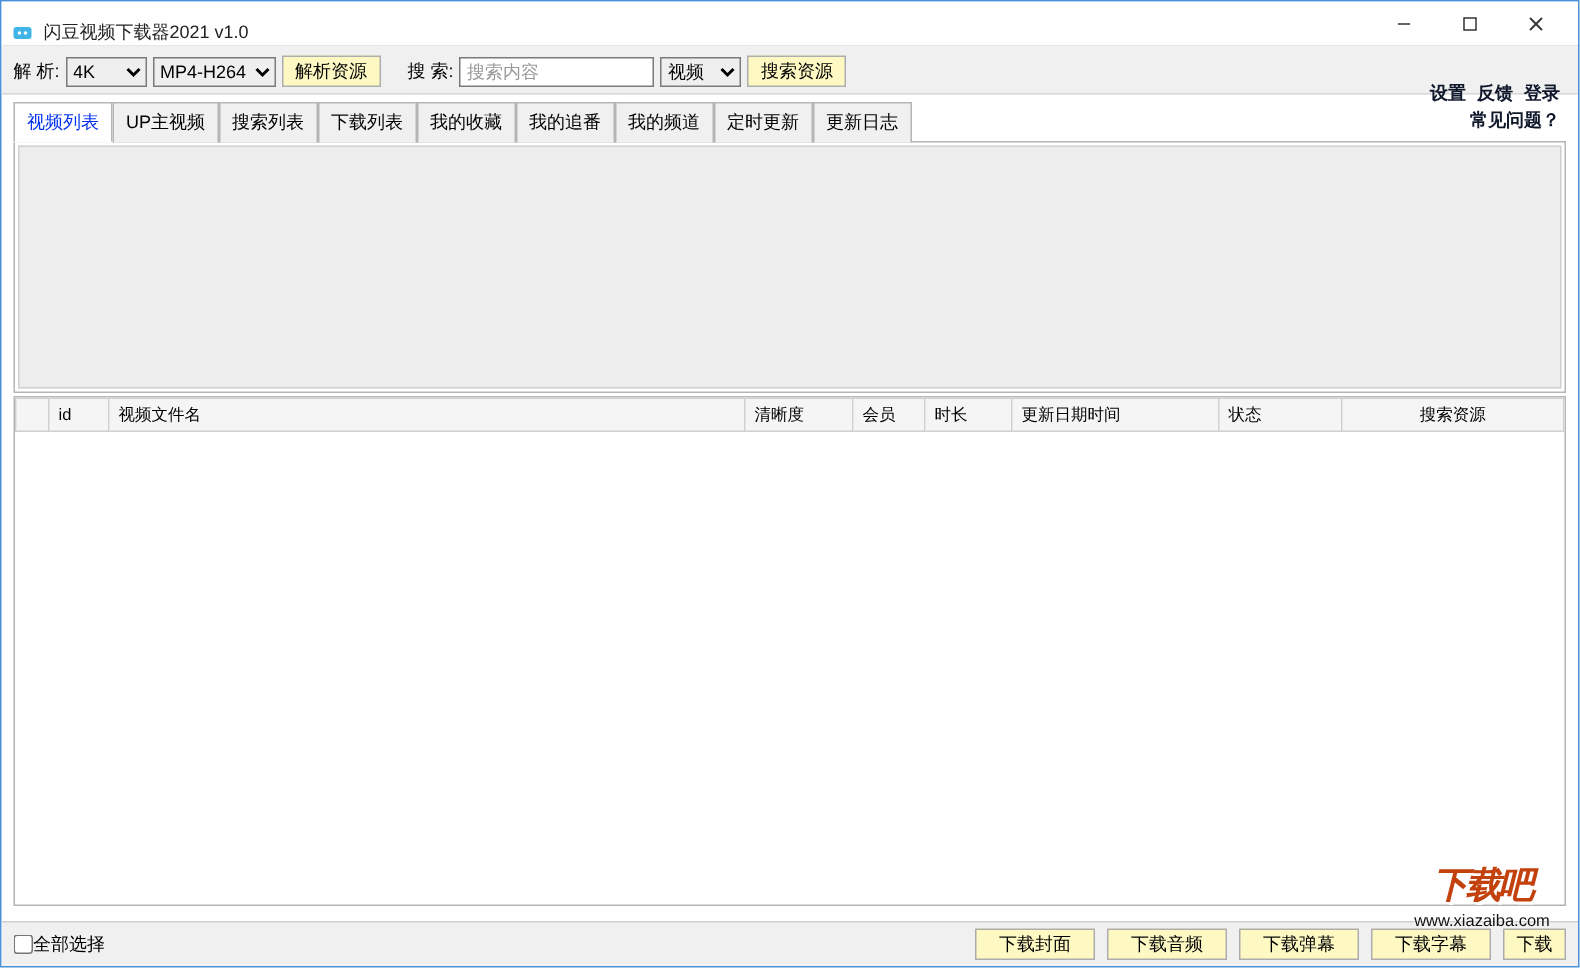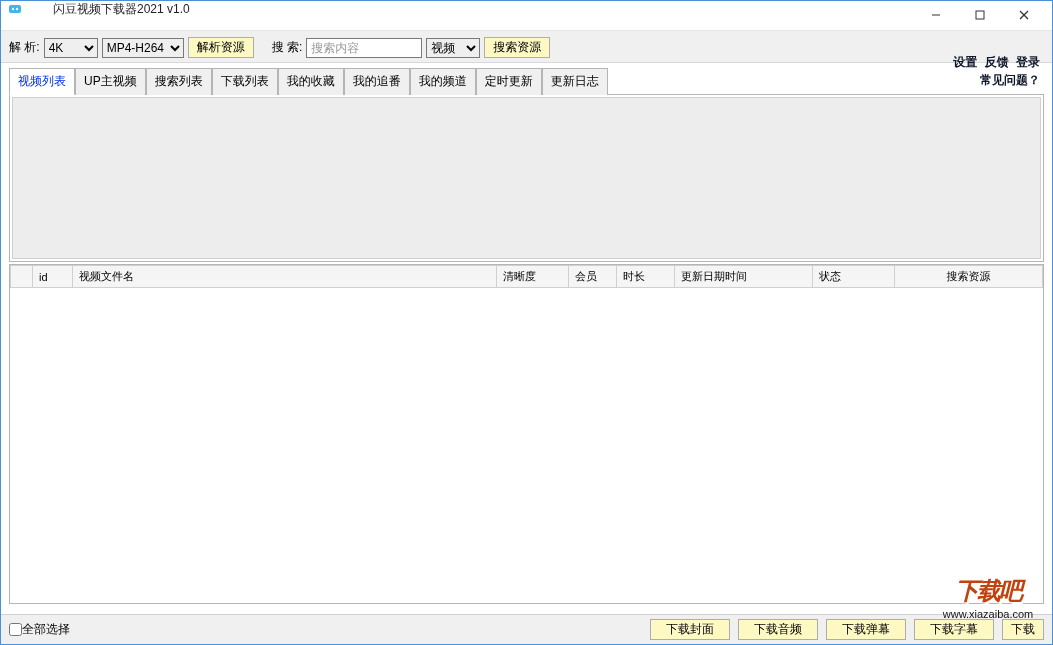--- a/index.html
+++ b/index.html
@@ -9,25 +9,24 @@
     background: #fff;
     width: 1053px;
     height: 645px;
     overflow: hidden;
     border: 1px solid #4a90d9;
     position: relative;
   }
   .titlebar {
     height: 30px;
     display: flex;
-    align-items: flex-start;
+    align-items: flex-end;
     padding: 0 6px;
     background: #fff;
     border-bottom: 1px solid #e5e5e5;
-    gap: 24px;
   }
   .titlebar .app-icon {
     width: 16px; height: 16px; margin-right: 6px;
     display:inline-flex; align-items:center; justify-content:center;
   }
   .titlebar .title { font-size: 12px; color: #222; }
   .win-controls { margin-left: auto; display: flex; }
   .win-btn {
     width: 44px; height: 28px; display: flex; align-items:center; justify-content:center;
     color:#333;
@@ -52,21 +51,21 @@
     border:1px solid #7a7a7a; background:#efefef;
   }
   .btn {
     height:21px; font-size:12px;
     background:#fef9c3;
     border:1px solid #adadad;
     padding:0 8px;
     cursor:pointer;
   }
   .search-input {
-    width:116px; height:20px; border:1px solid #7a7a7a; background:#fff; padding:1px 4px; font-size:12px; color:#222;
+    width:130px; height:20px; border:1px solid #7a7a7a; background:#fff; padding:1px 4px; font-size:12px; color:#222;
   }
   .search-input::placeholder { color:#999; }
 
   .links-row {
     position:absolute;
     top:52px; right:10px;
     text-align:right;
     line-height:18px;
   }
   .links-row a { color:#0f172a; text-decoration:none; font-weight:bold; margin:0 2px; }

